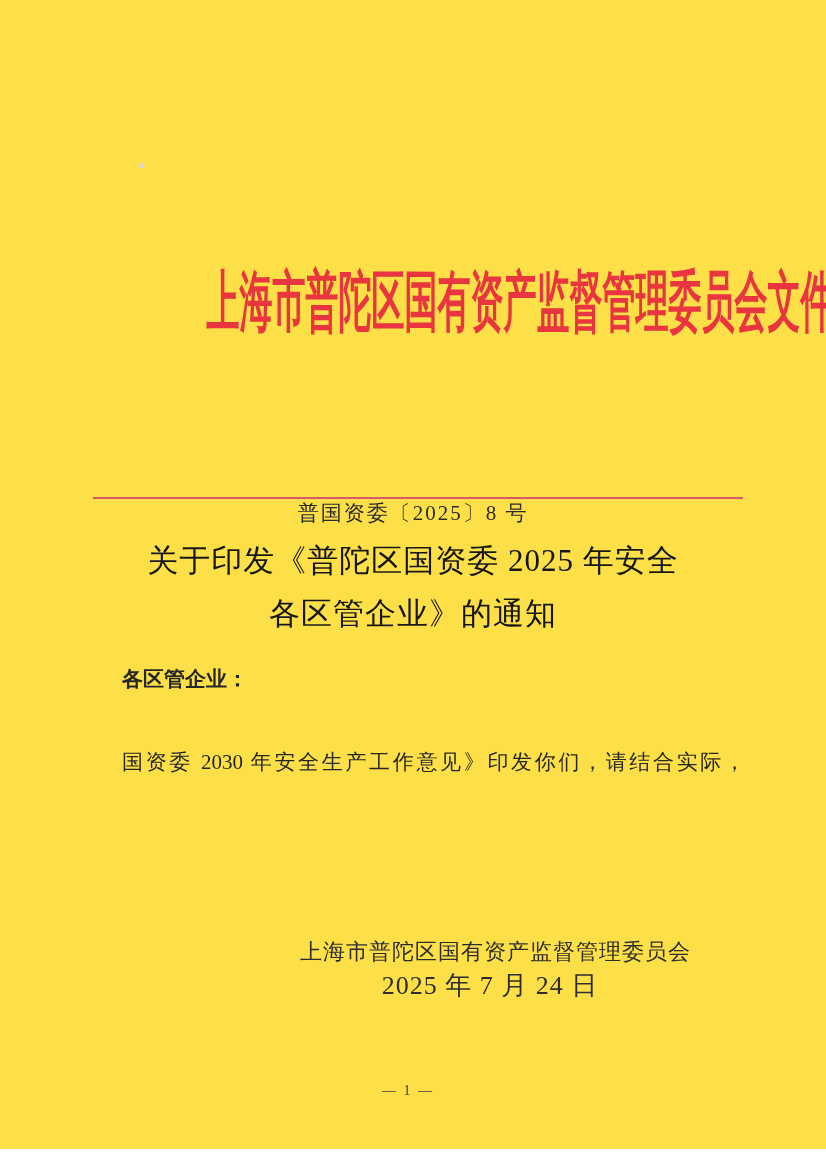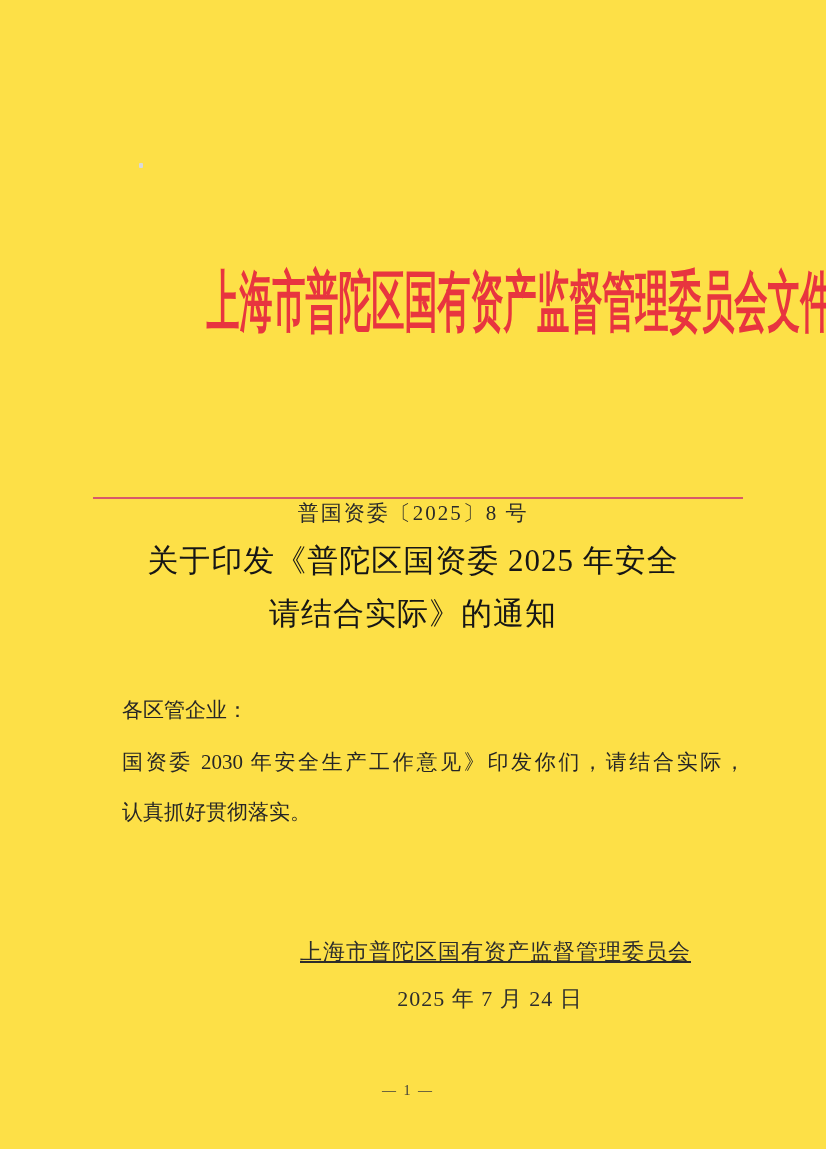--- a/index.html
+++ b/index.html
@@ -66,25 +66,26 @@
     width: 826px;
     text-align: center;
     font-size: 31px;
     font-weight: normal;
     line-height: 53px;
     color: #161616;
     letter-spacing: 1px;
   }
   .salutation {
     position: absolute;
-    top: 696px;
+    top: 665px;
     left: 122px;
     font-size: 21px;
     line-height: 28px;
     color: #262626;
+    font-weight: bold;
   }
   .paragraph {
     position: absolute;
     top: 737px;
     left: 122px;
     width: 623px;
     font-size: 21px;
     line-height: 50px;
     color: #262626;
   }
@@ -101,25 +102,24 @@
     right: 146px;
     width: 380px;
     text-align: center;
     color: #2d2d2d;
   }
   .sig-issuer {
     font-size: 22px;
     line-height: 28px;
     letter-spacing: 1px;
     white-space: nowrap;
-    text-decoration: underline;
   }
   .sig-date {
-    margin-top: 19px;
-    font-size: 22px;
+    margin-top: 6px;
+    font-size: 26px;
     line-height: 28px;
     letter-spacing: 1px;
   }
   .pagenum {
     position: absolute;
     top: 1083px;
     left: 0;
     width: 816px;
     text-align: center;
     font-size: 14px;
@@ -135,28 +135,27 @@
   <div class="scan-artifact"></div>
 
   <div class="banner" style="color: rgb(232, 53, 63);">上海市普陀区国有资产监督管理委员会文件</div>
 
   <div class="docnum">普国资委〔2025〕8 号</div>
 
   <div class="redrule" style="background: rgb(216, 89, 106);"></div>
 
   <div class="doc-title">
     <div>关于印发《普陀区国资委 2025 年安全</div>
-    <div>请结合实际》的通知</div>
+    <div>各区管企业》的通知</div>
   </div>
 
   <div class="salutation">各区管企业：</div>
 
   <div class="paragraph">
     <div class="pline just">国资委 2030 年安全生产工作意见》印发你们，请结合实际，</div>
-    <div class="pline">认真抓好贯彻落实。</div>
   </div>
 
   <div class="sigblock">
     <div class="sig-issuer">上海市普陀区国有资产监督管理委员会</div>
     <div class="sig-date">2025 年 7 月 24 日</div>
   </div>
 
   <div class="pagenum">— 1 —</div>
 
 </div>

